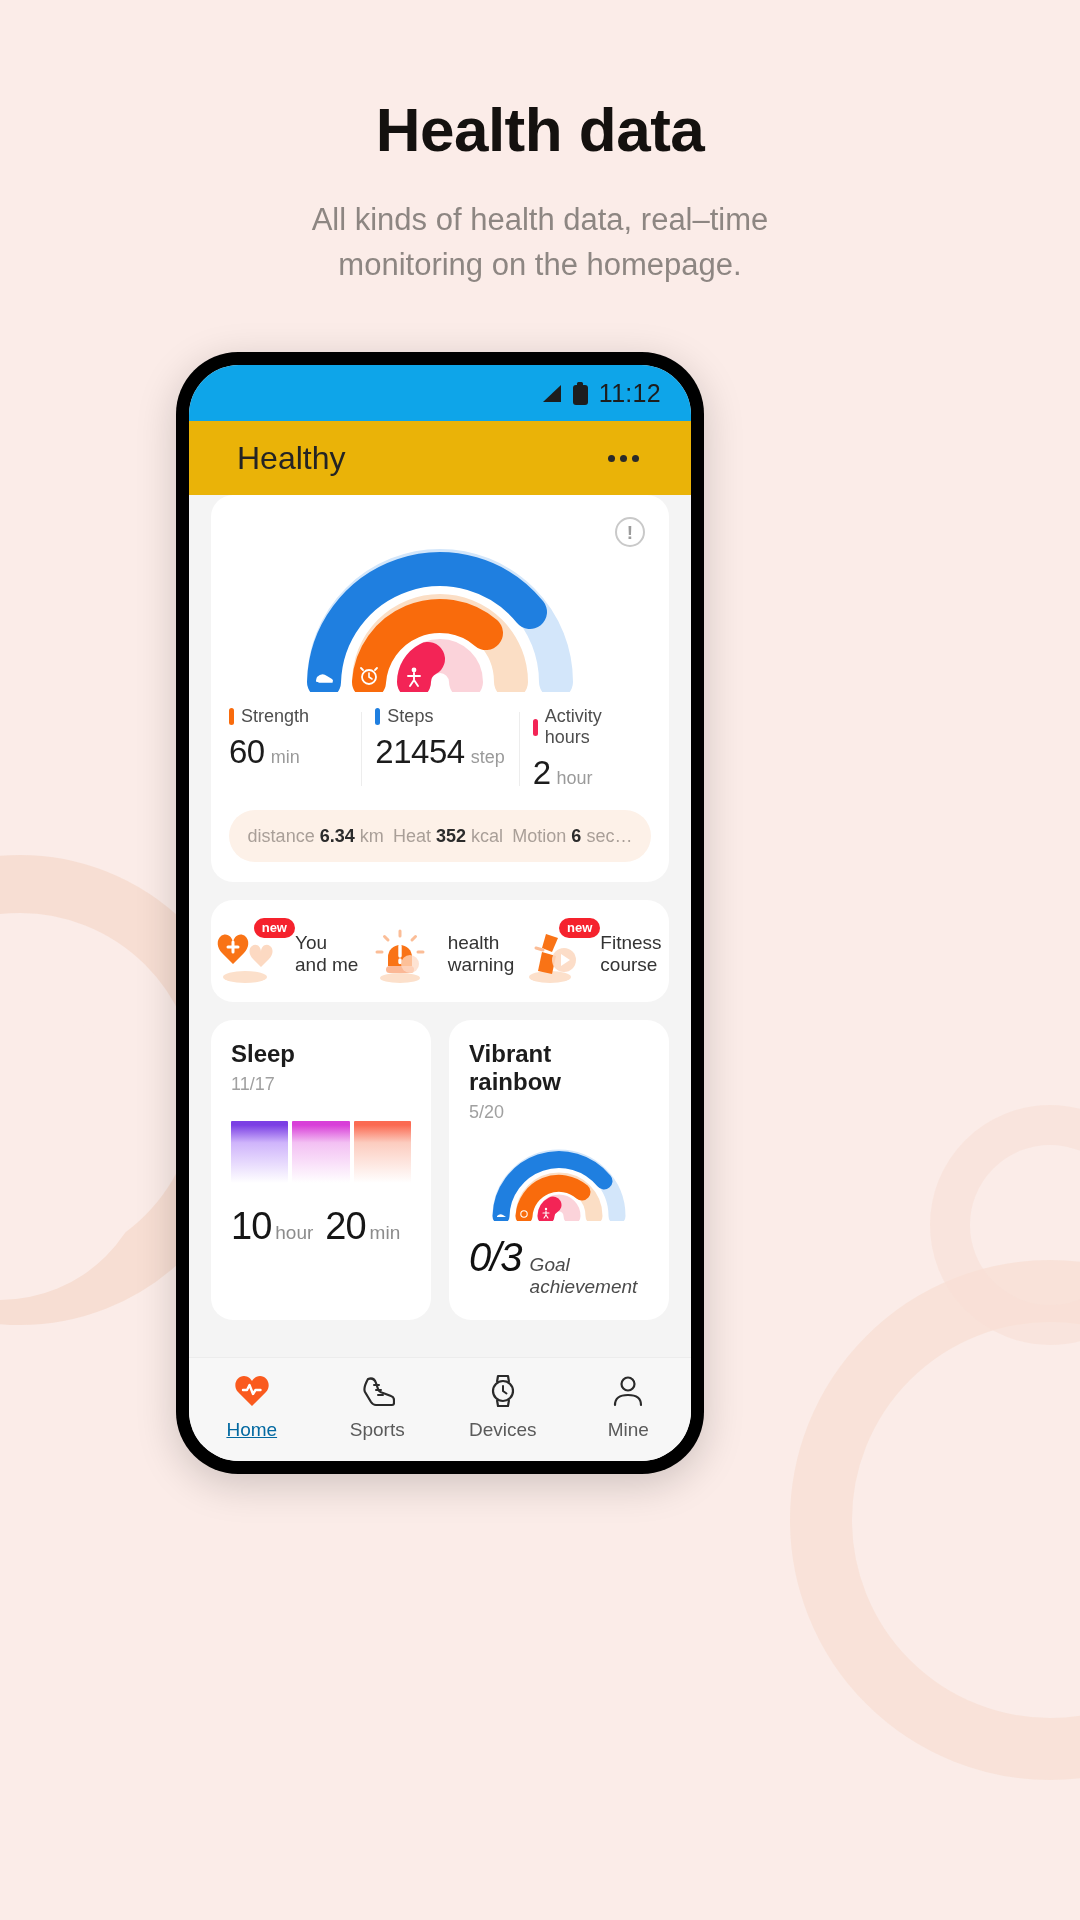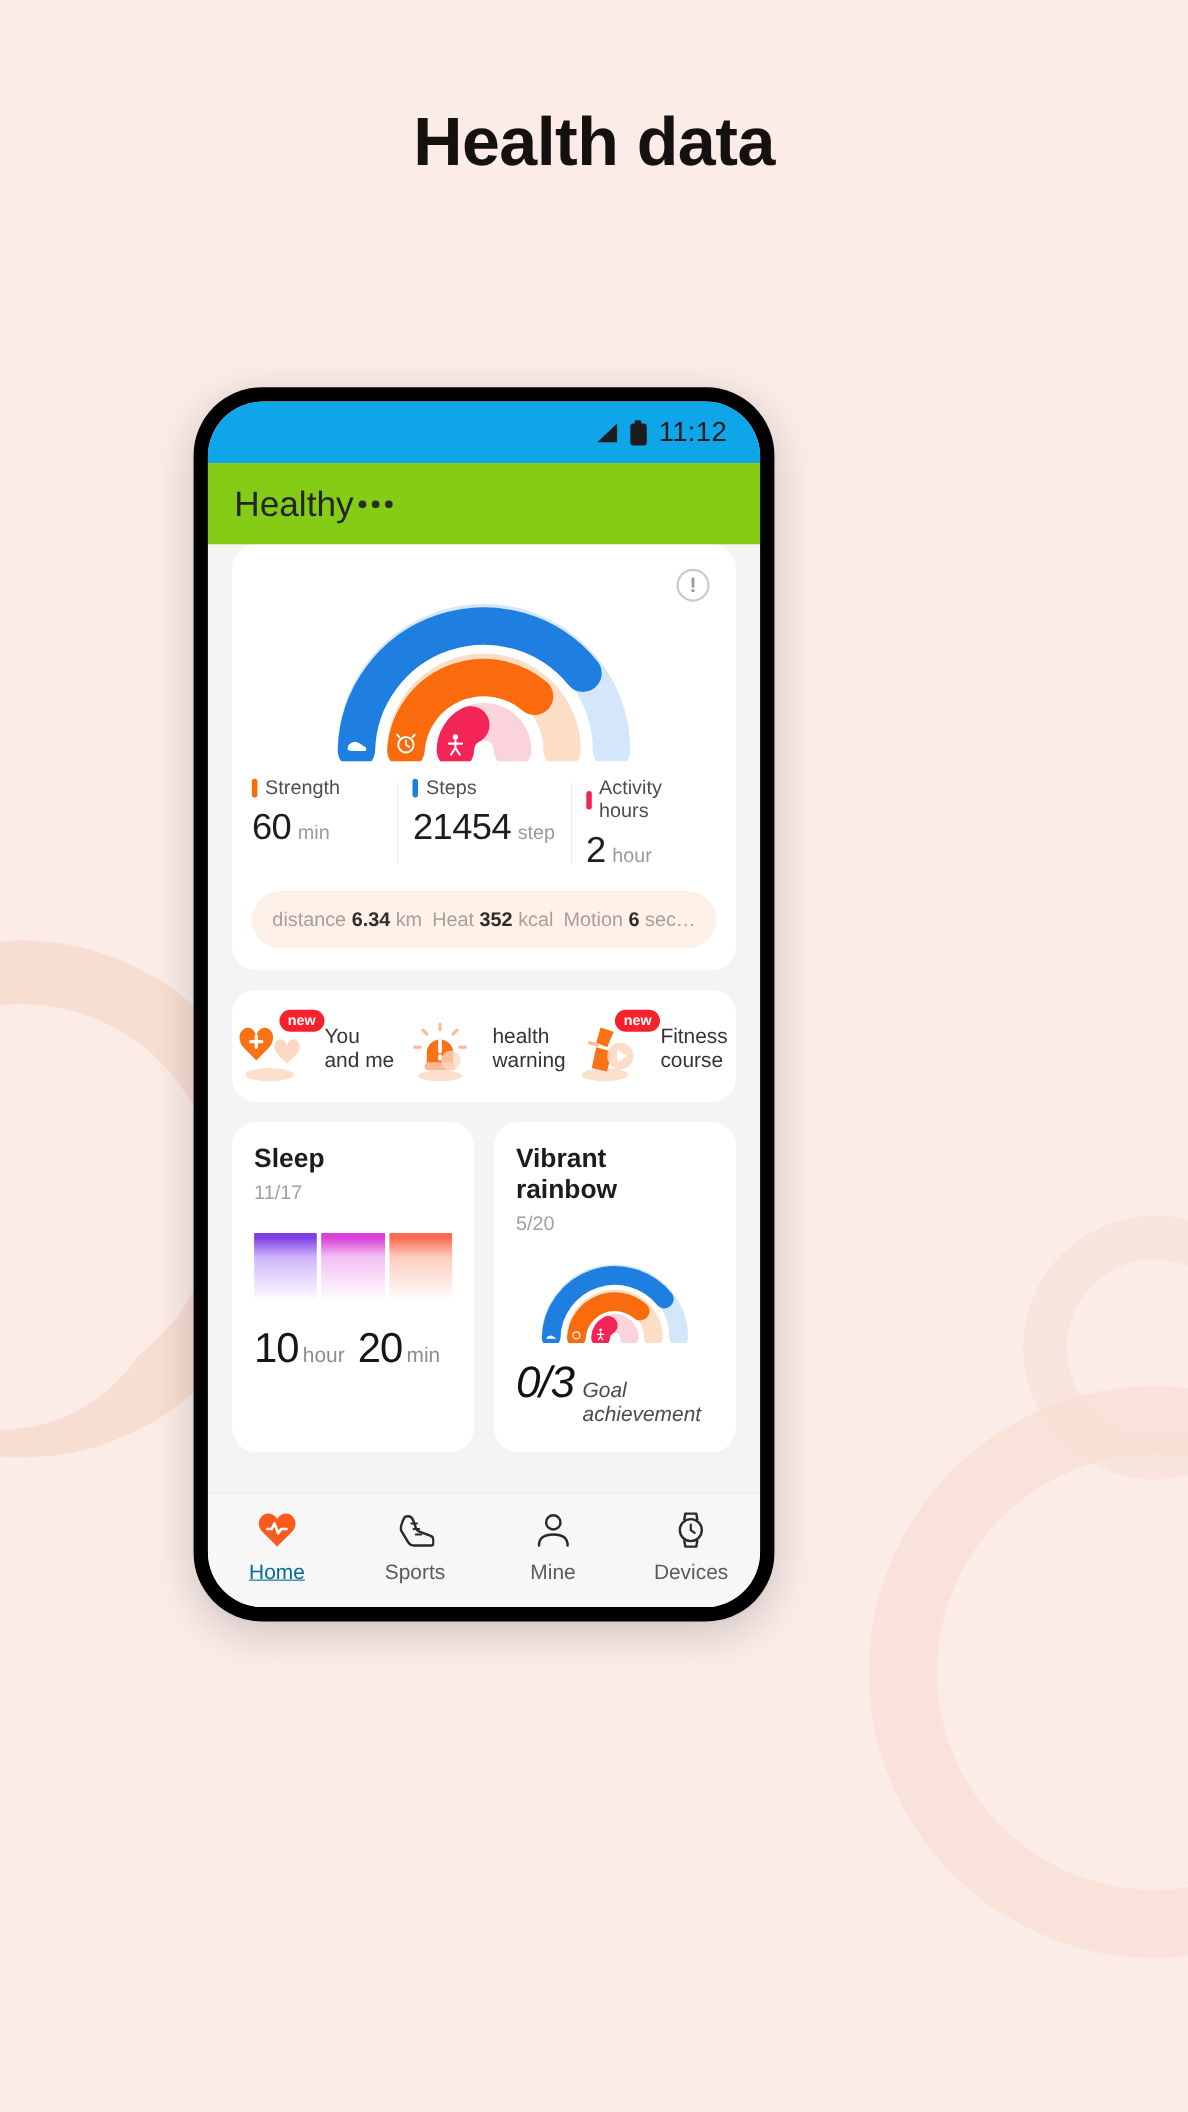--- a/index.html
+++ b/index.html
@@ -68,22 +68,22 @@
   }
   .batt .tip{
     position:absolute; left:4.5px; top:0; width:6px; height:4px;
     background:#1d1d1d; border-radius:1.5px 1.5px 0 0;
   }
   .clock{ font-size:25px; color:#1d1d1d; font-weight:400; letter-spacing:.3px; }
 
   
   .appbar{
     flex:0 0 74px; display:flex; align-items:center;
-    padding:0 24px;
-    background:#84cc16;
+    justify-content:space-between; padding:0 48px;
+    background:#eab308;
   }
   .appbar .title{ font-size:32px; font-weight:500; color:#242424; }
   .dots{ display:flex; gap:5px; padding:10px 4px; }
   .dots i{ width:7px; height:7px; border-radius:50%; background:#2a2a2a; display:block; }
 
   
   .content{
     flex:1 1 auto; overflow:hidden;
     background:#f4f4f4;
     padding:0 22px;
@@ -174,20 +174,24 @@
 
 <div class="bg-layer">
   <div class="blob blob-a"></div>
   <div class="blob blob-b"></div>
   <div class="blob blob-c"></div>
   <div class="blob blob-d"></div>
 </div>
 
 <div class="hero">
   <h1>Health data</h1>
+  <p>
+    <span>All kinds of health data, real–time</span><br>
+    <span>monitoring on the homepage.</span>
+  </p>
 </div>
 
 <div class="phone">
   <div class="screen">
 
     <div class="statusbar">
       <span class="sig">
         <svg width="22" height="19" viewBox="0 0 22 19">
             <path d="M21 1 L21 18 L3 18 Z" fill="#1d1d1d"></path>
           </svg>
@@ -400,33 +404,33 @@
             <path d="M9 5 q6 -2 8 4 l2 6 q1 3 5 4 l8 3 q3 1 3 4 v3 q0 2 -2 2 h-16 q-3 0 -5 -3 l-6 -10 q-2 -4 3 -13 z" fill="none" stroke="#2a2a2a" stroke-width="2.2" stroke-linejoin="round"></path>
             <path d="M15 11 h5 M17 16 h5 M19 21 h5" stroke="#2a2a2a" stroke-width="2" stroke-linecap="round"></path>
           </svg>
         </div>
         <div class="tl">Sports</div>
       </div>
 
       <div class="tab">
         <div class="ti">
           <svg width="36" height="34" viewBox="0 0 36 34">
-            <circle cx="18" cy="10" r="6.5" fill="none" stroke="#2a2a2a" stroke-width="2.2"></circle>
-            <path d="M5 31 q0 -10 13 -10 q13 0 13 10" fill="none" stroke="#2a2a2a" stroke-width="2.2" stroke-linecap="round"></path>
-          </svg>
-        </div>
-        <div class="tl">Mine</div>
+            <circle cx="18" cy="17" r="10" fill="none" stroke="#2a2a2a" stroke-width="2.2"></circle>
+            <path d="M12 8 l1 -6 h10 l1 6 M12 26 l1 6 h10 l1 -6" fill="none" stroke="#2a2a2a" stroke-width="2.2" stroke-linejoin="round"></path>
+            <path d="M18 12 v5 l3.5 2.5" fill="none" stroke="#2a2a2a" stroke-width="2" stroke-linecap="round"></path>
+          </svg>
+        </div>
+        <div class="tl">Devices</div>
       </div>
 
       <div class="tab">
         <div class="ti">
           <svg width="36" height="34" viewBox="0 0 36 34">
-            <circle cx="18" cy="17" r="10" fill="none" stroke="#2a2a2a" stroke-width="2.2"></circle>
-            <path d="M12 8 l1 -6 h10 l1 6 M12 26 l1 6 h10 l1 -6" fill="none" stroke="#2a2a2a" stroke-width="2.2" stroke-linejoin="round"></path>
-            <path d="M18 12 v5 l3.5 2.5" fill="none" stroke="#2a2a2a" stroke-width="2" stroke-linecap="round"></path>
-          </svg>
-        </div>
-        <div class="tl">Devices</div>
+            <circle cx="18" cy="10" r="6.5" fill="none" stroke="#2a2a2a" stroke-width="2.2"></circle>
+            <path d="M5 31 q0 -10 13 -10 q13 0 13 10" fill="none" stroke="#2a2a2a" stroke-width="2.2" stroke-linecap="round"></path>
+          </svg>
+        </div>
+        <div class="tl">Mine</div>
       </div>
     </div>
 
   </div>
 </div>
 
 </body></html>

